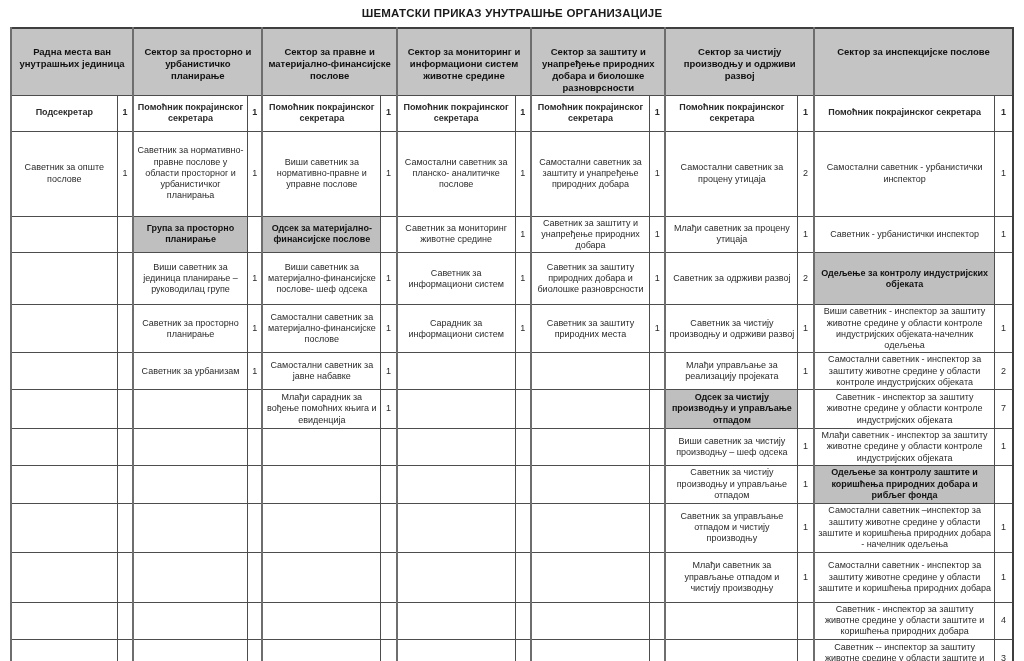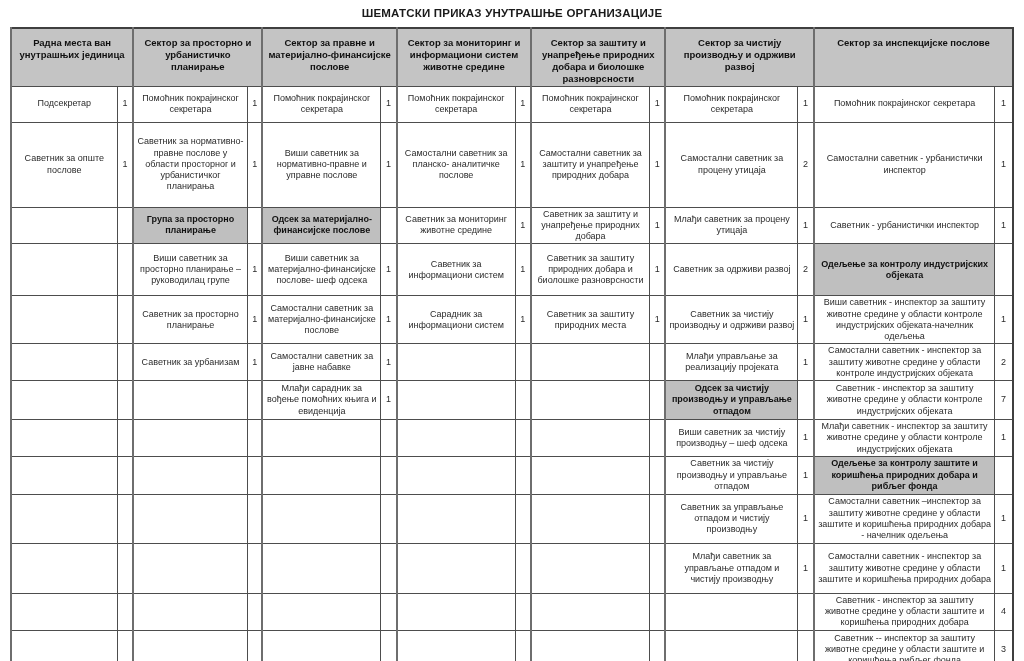--- a/index.html
+++ b/index.html
@@ -41,32 +41,32 @@
     vertical-align:middle;
     padding:1px 3px;
     overflow:hidden;
   }
   th.hdr{
     background:var(--hdr-bg,#c4c4c4);
     font-weight:bold;
     color:#111;
     font-size:9.5px;
     vertical-align:top;
-    padding-top:8px;
+    padding-top:17px;
     height:42px;
     border-left:2px solid #6e6e6e;
   }
   td.txt{border-left:2px solid #6e6e6e;}
   td.num{border-left:1px solid #4d4d4d;}
   td.section{
     background:var(--sec-bg,#bfbfbf);
     font-weight:bold;
     color:#111;
   }
-  tbody tr:nth-child(1){height:36px;}
+  tbody tr:nth-child(1){height:36px;font-weight:bold;}
   tbody tr:nth-child(2){height:85px;}
   tbody tr:nth-child(3){height:32px;}
   tbody tr:nth-child(4){height:52px;}
   tbody tr:nth-child(5){height:45px;}
   tbody tr:nth-child(6){height:36px;}
   tbody tr:nth-child(7){height:39px;margin-left:48px;}
   tbody tr:nth-child(8){height:35px;}
   tbody tr:nth-child(9){height:38px;}
   tbody tr:nth-child(10){height:49px;margin-left:21px;}
   tbody tr:nth-child(11){height:50px;padding-left:20px;}
@@ -152,21 +152,21 @@
           <td class="txt">Саветник за заштиту и унапређење природних добара</td>
           <td class="num">1</td>
           <td class="txt">Млађи саветник за процену утицаја</td>
           <td class="num">1</td>
           <td class="txt">Саветник - урбанистички инспектор</td>
           <td class="num">1</td>
         </tr>
         <tr>
           <td class="txt"></td>
           <td class="num"></td>
-          <td class="txt">Виши саветник за просторно планирање – руководилац групе</td>
+          <td class="txt">Виши саветник за јединица планирање – руководилац групе</td>
           <td class="num">1</td>
           <td class="txt">Виши саветник  за материјално-финансијске послове- шеф одсека</td>
           <td class="num">1</td>
           <td class="txt">Саветник за информациони систем</td>
           <td class="num">1</td>
           <td class="txt">Саветник  за заштиту природних добара и биолошке разноврсности</td>
           <td class="num">1</td>
           <td class="txt">Саветник за одрживи развој</td>
           <td class="num">2</td>
           <td class="txt section">Одељење за контролу индустријских објеката</td>

